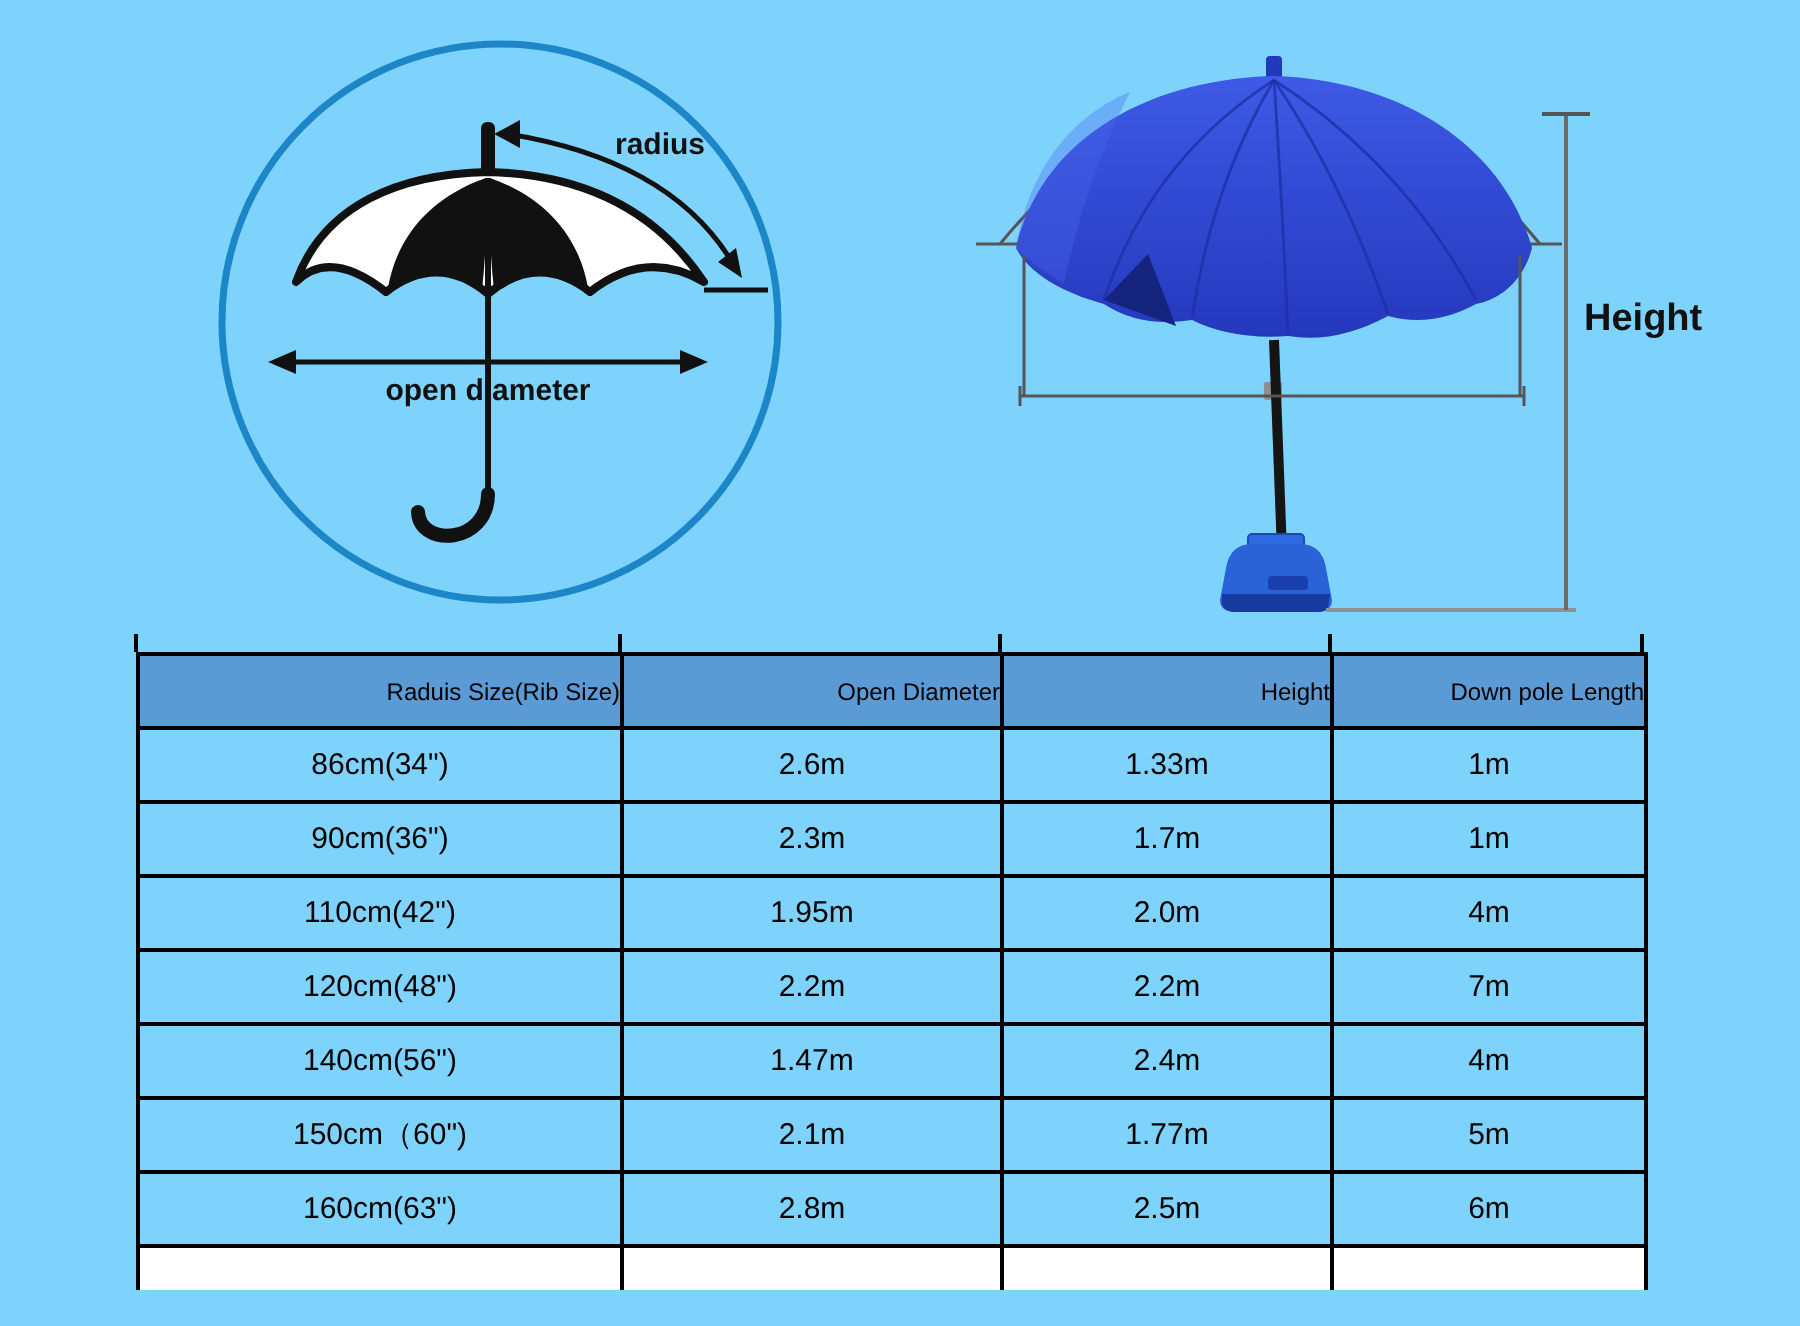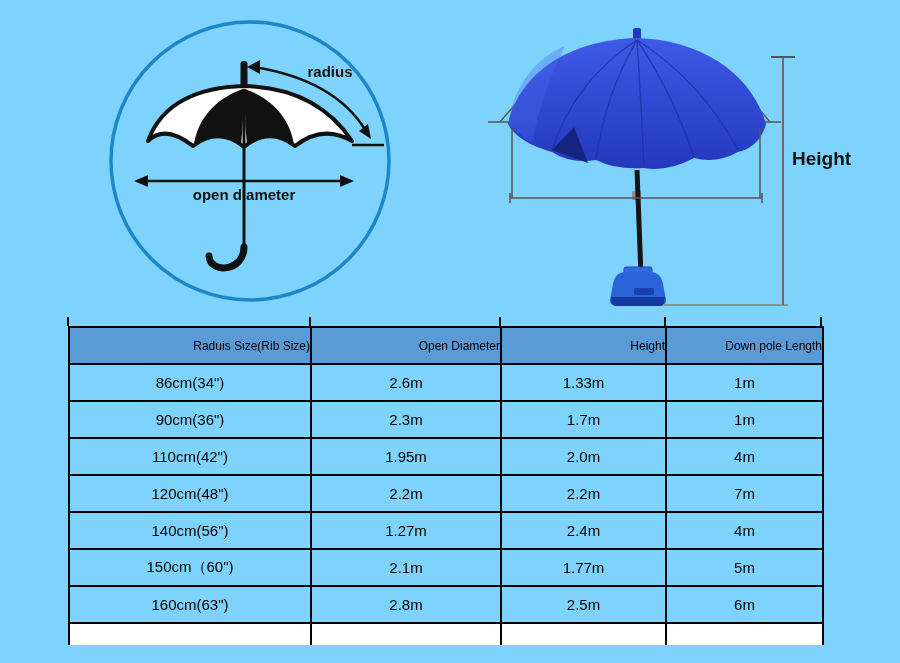--- a/index.html
+++ b/index.html
@@ -142,21 +142,21 @@
           <td>4m</td>
         </tr>
         <tr>
           <td>120cm(48")</td>
           <td>2.2m</td>
           <td>2.2m</td>
           <td>7m</td>
         </tr>
         <tr>
           <td>140cm(56")</td>
-          <td>1.27m</td>
+          <td>1.47m</td>
           <td>2.4m</td>
           <td>4m</td>
         </tr>
         <tr>
           <td>150cm（60")</td>
           <td>2.1m</td>
           <td>1.77m</td>
           <td>5m</td>
         </tr>
         <tr>

